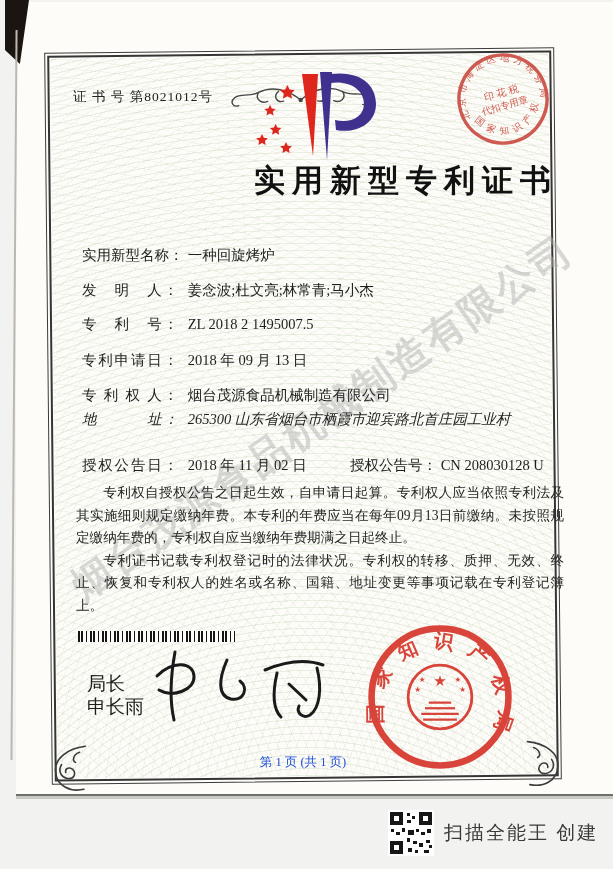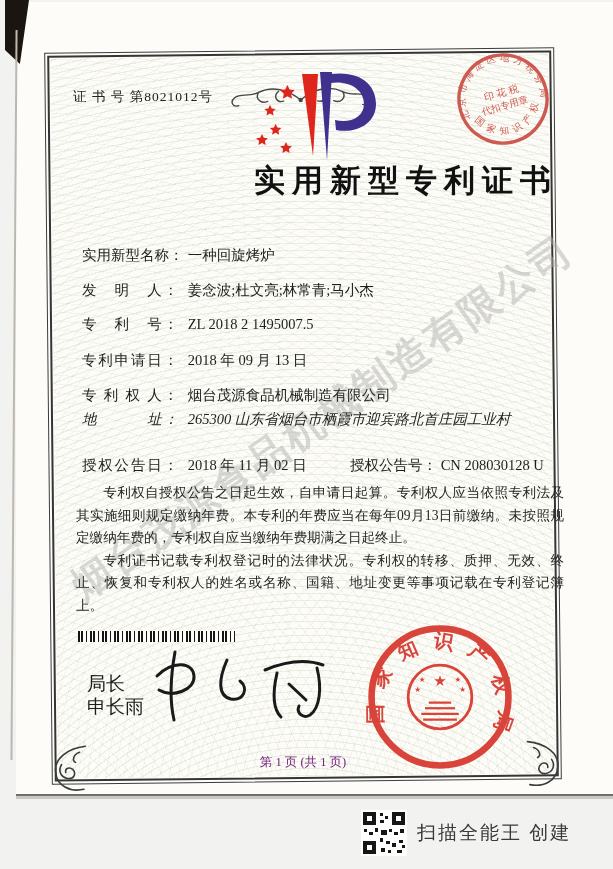--- a/index.html
+++ b/index.html
@@ -50,23 +50,23 @@
   .barcode{position:absolute;left:62px;top:629px;width:157px;height:11px;background:
      repeating-linear-gradient(90deg,#151515 0 2px,#fdfcf8 2px 3px,#151515 3px 5px,#fdfcf8 5px 8px,#151515 8px 9px,#fdfcf8 9px 12px);}
 
   .officer{position:absolute;left:71px;top:670px;font-size:19px;color:#1c1c1c;line-height:23px;}
   .signature{position:absolute;left:125px;top:638px;}
 
   .seal{position:absolute;left:349px;top:620px;}
   .seal-date{position:absolute;left:352px;top:720px;width:160px;text-align:center;
      font-size:13px;font-weight:bold;color:#1d1d1d;letter-spacing:1px;}
 
-  .footer{position:absolute;left:32px;top:752px;width:510px;text-align:center;font-size:12.5px;color:#701a75;}
-
-  .scanner{position:absolute;left:361px;top:810px;display:flex;align-items:center;gap:10px;text-align:right;}
+  .footer{position:absolute;left:32px;top:752px;width:510px;text-align:center;font-size:12.5px;color:#1d4ed8;}
+
+  .scanner{position:absolute;left:388px;top:810px;display:flex;align-items:center;gap:10px;text-align:right;}
   .scanner-label{font-size:19px;color:#3a3a3a;font-family:"Liberation Sans",sans-serif;letter-spacing:2px;}
 
   svg text{font-family:"Liberation Serif",serif;}
 </style>
 </head>
 <body>
 
 <div class="screen">
 
   <div class="page">

